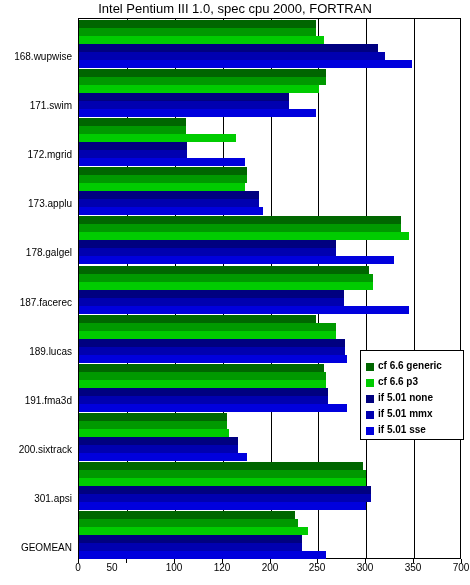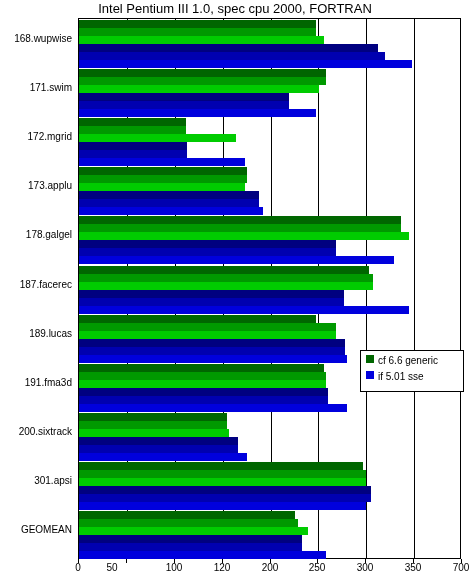--- a/index.html
+++ b/index.html
@@ -48,21 +48,21 @@
     left: 0;
     width: 100%;
   }
   .bar {
     position: absolute;
     left: 0;
     height: 8px;
   }
   #y-labels {
     position: absolute;
-    left: 0; top: 14px;
+    left: 0; top: 32px;
     width: 76px;
     height: 541px;
   }
   .y-label {
     position: absolute;
     right: 4px;
     width: 74px;
     text-align: right;
     font-size: 10px;
     color: #000000;
@@ -97,23 +97,24 @@
     left: 360px;
     top: 350px;
     width: 104px;
     border: 1px solid #000000;
     background: #ffffff;
     padding: 4px 4px 4px 5px;
     z-index: 20;
   }
   .legend-row {
     display: flex;
-    align-items: flex-start;
+    align-items: flex-end;
     height: 16px;
     white-space: nowrap;
+    font-weight: bold;
   }
   .legend-swatch {
     width: 8px;
     height: 8px;
     margin-right: 4px;
     flex: 0 0 auto;
   }
   .legend-text {
     font-size: 10px;
     color: #000000;
@@ -250,20 +251,32 @@
       <div class="x-label" style="left: 413px;">350</div>
       <div class="x-label" style="left: 461px;">700</div>
     </div>
 
   <div id="legend">
       <div class="legend-row">
         <span class="legend-swatch" style="background: rgb(0, 102, 0);"></span>
         <span class="legend-text">cf 6.6 generic</span>
       </div>
       <div class="legend-row">
+        <span class="legend-swatch" style="background: rgb(0, 204, 0);"></span>
+        <span class="legend-text">cf 6.6 p3</span>
+      </div>
+      <div class="legend-row">
+        <span class="legend-swatch" style="background: rgb(0, 0, 128);"></span>
+        <span class="legend-text">if 5.01 none</span>
+      </div>
+      <div class="legend-row">
+        <span class="legend-swatch" style="background: rgb(0, 0, 176);"></span>
+        <span class="legend-text">if 5.01 mmx</span>
+      </div>
+      <div class="legend-row">
         <span class="legend-swatch" style="background: rgb(0, 0, 221);"></span>
         <span class="legend-text">if 5.01 sse</span>
       </div>
     </div>
 
 <div class="tick" style="left: 78px;"></div>
     <div class="tick" style="left: 126px;"></div>
     <div class="tick" style="left: 174px;"></div>
     <div class="tick" style="left: 222px;"></div>
     <div class="tick" style="left: 270px;"></div>

